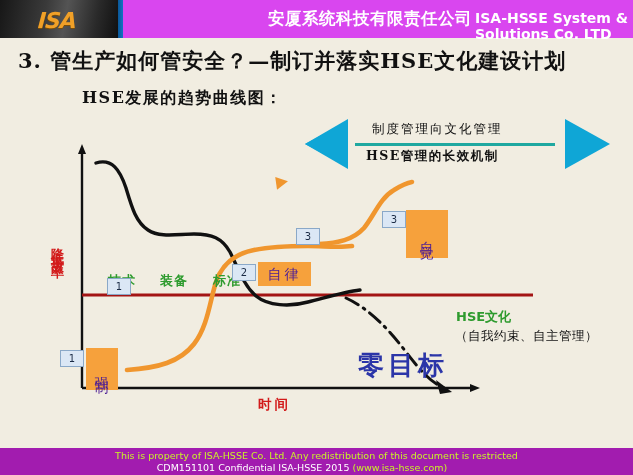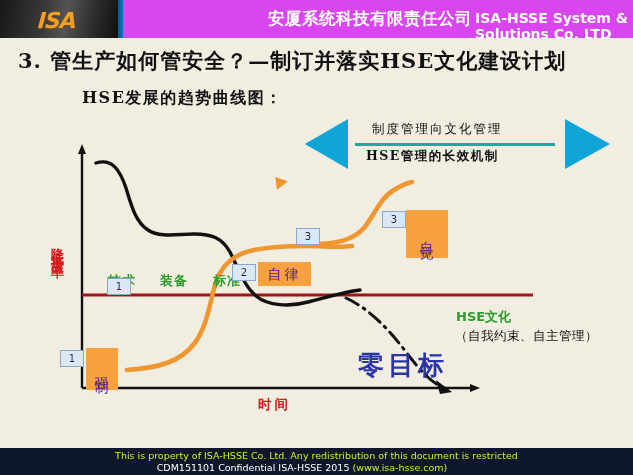--- a/index.html
+++ b/index.html
@@ -80,21 +80,21 @@
   .tag3b{left:382px;top:211px;}
 
   .hse-culture{position:absolute;left:448px;top:308px;font-size:13px;color:#2e9b2e;font-weight:bold;
     font-family:"DejaVu Sans","Liberation Sans",sans-serif;white-space:nowrap;margin-left:8px;}
   .hse-sub{position:absolute;left:455px;top:328px;font-size:12.5px;color:#111;
     font-family:"DejaVu Serif","Liberation Serif",serif;white-space:nowrap;letter-spacing:.5px;}
   .zero{position:absolute;left:358px;top:348px;font-size:26px;color:#2b35a8;font-weight:bold;
     font-family:"DejaVu Serif","Liberation Serif",serif;letter-spacing:4px;white-space:nowrap;}
 
   
-  .footer{position:absolute;left:0;top:448px;width:633px;height:27px;background:#0f172a;}
+  .footer{position:absolute;left:0;top:448px;width:633px;height:27px;background:#a21caf;}
   .f1{position:absolute;left:0;top:2px;width:633px;text-align:center;font-size:9.5px;color:#caf02a;
     font-family:"DejaVu Sans","Liberation Sans",sans-serif;}
   .f2{position:absolute;left:0;top:14px;width:604px;text-align:center;font-size:9.5px;color:#ffffff;
     font-family:"DejaVu Sans","Liberation Sans",sans-serif;}
   .f2 .url{color:#caf02a;}
 </style>
 </head>
 <body>
 
 <div id="slide">

